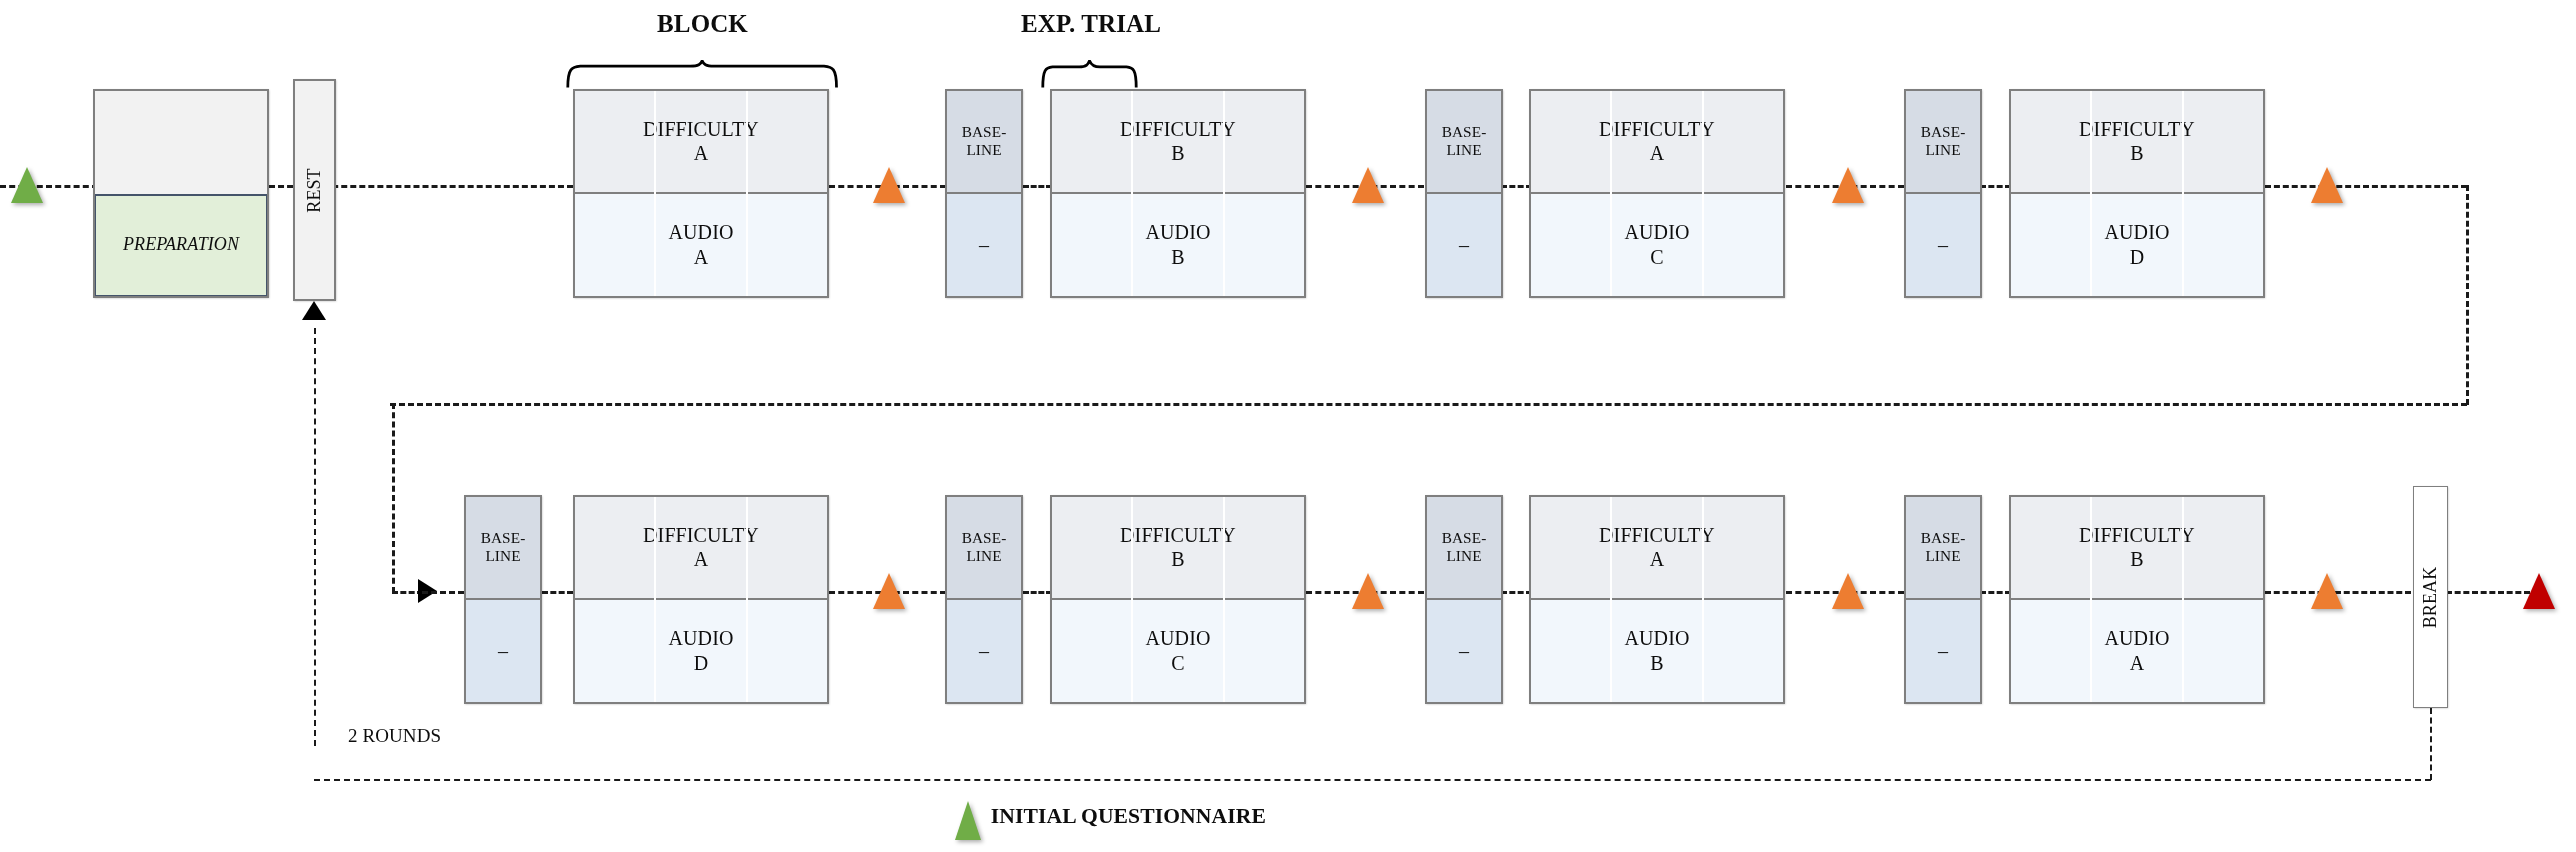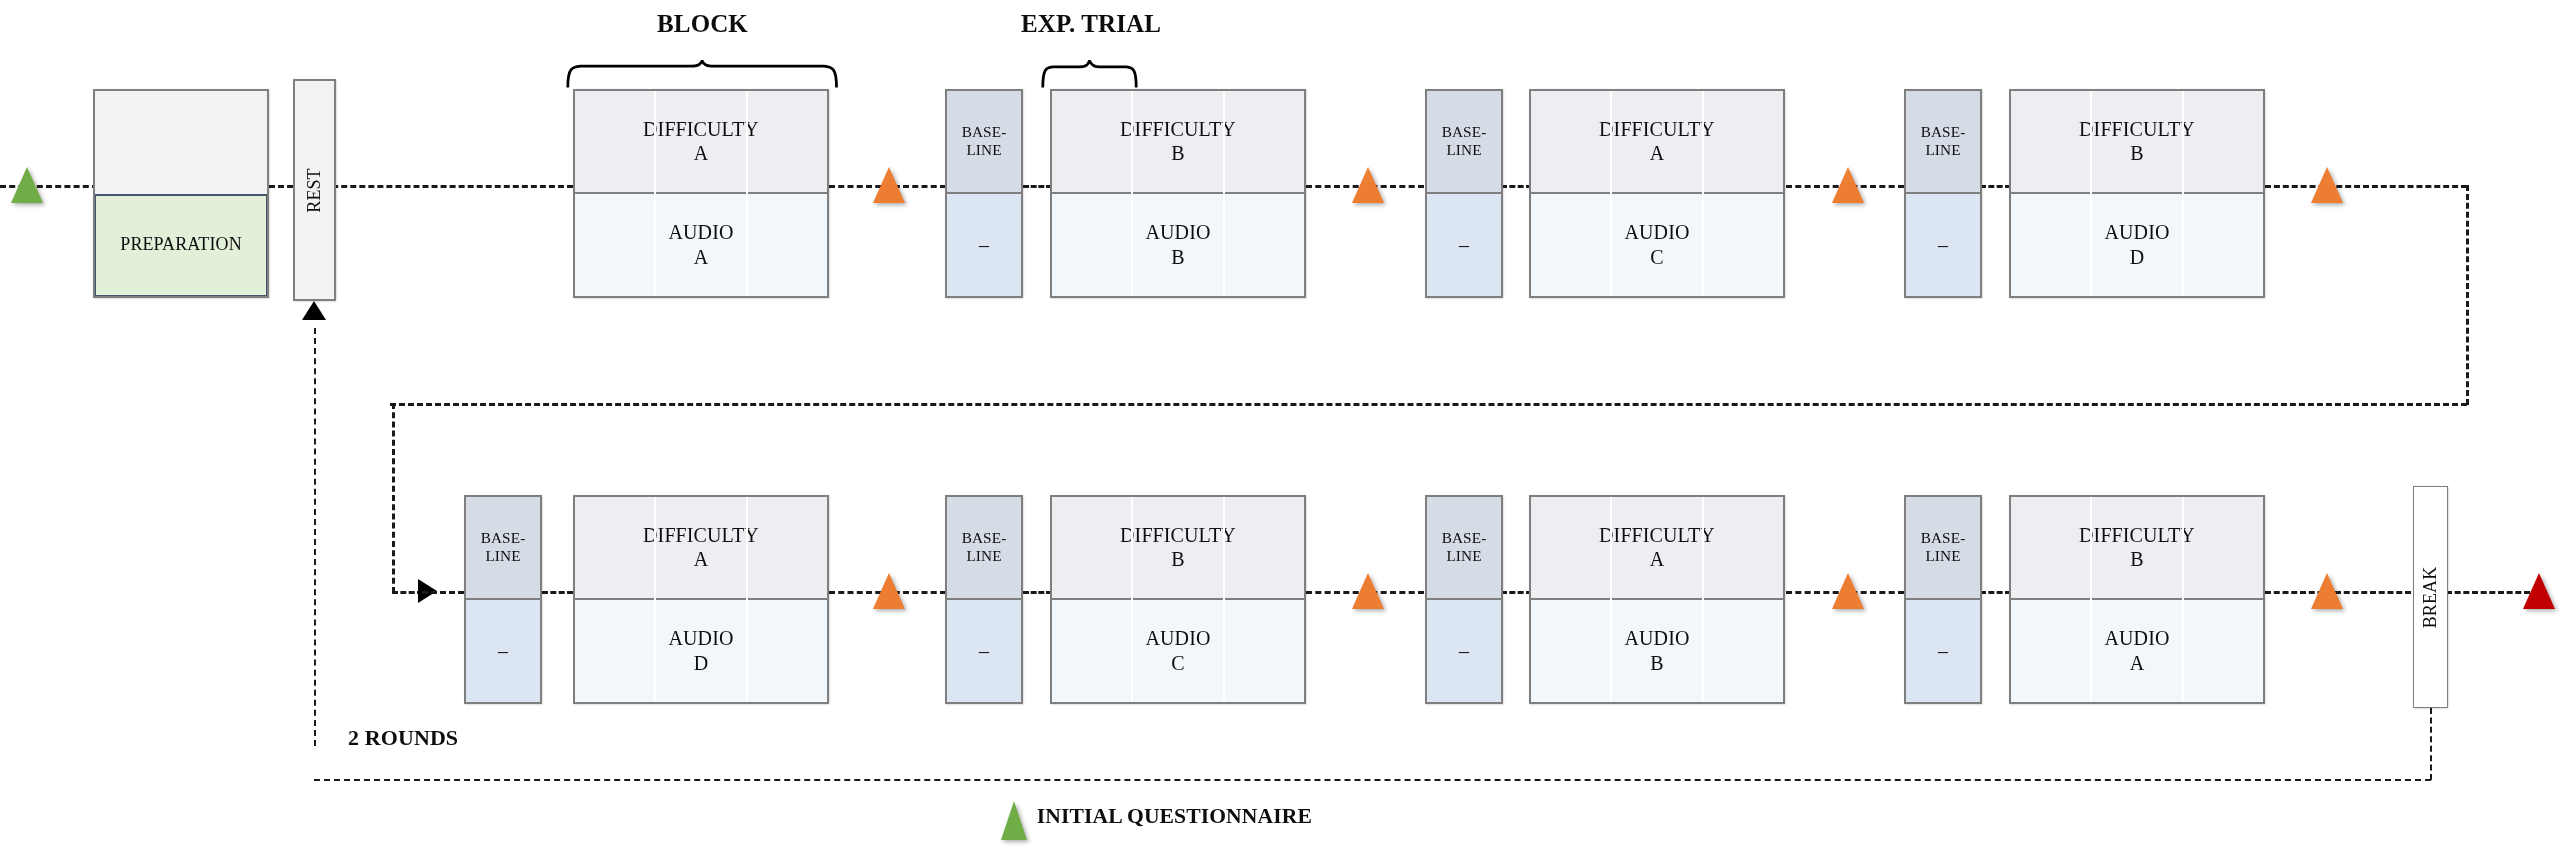--- a/index.html
+++ b/index.html
@@ -97,21 +97,21 @@
     position:absolute;font-weight:bold;white-space:nowrap;text-align:center;
   }
 
   
   #legend{position:absolute;left:0;right:0;bottom:5.6px;height:60px;}
   .legend-item{position:absolute;display:flex;align-items:center;height:60px;}
   .legend-item .tri{position:relative;margin-right:9.8px;top:4.2px;}
   .legend-text{font-weight:bold;white-space:nowrap;font-size:21.6px;}
 
   .rounds-label{
-    position:absolute;font-weight:bold;font-size:22px;white-space:nowrap;
+    position:absolute;font-weight:normal;font-size:19px;white-space:nowrap;
   }
 </style>
 </head>
 <body>
 
 <div class="dash-h abs" style="left:0px;top:185px;width:98px;"></div>
 <div class="dash-h abs" style="left:269px;top:185px;width:304px;"></div>
 <div class="dash-h abs" style="left:829px;top:185px;width:117px;"></div>
 <div class="dash-h abs" style="left:1023px;top:185px;width:29px;"></div>
 <div class="dash-h abs" style="left:1306px;top:185px;width:118px;"></div>
@@ -120,21 +120,21 @@
 <div class="dash-h abs" style="left:1980px;top:185px;width:31px;"></div>
 <div class="dash-h abs" style="left:2265px;top:185px;width:202px;"></div>
 
 <div class="dash-v abs" style="left:2466px;top:185px;height:220px;"></div>
 <div class="dash-h abs" style="left:390px;top:403px;width:2077px;"></div>
 <div class="dash-v abs" style="left:392px;top:403px;height:190px;"></div>
 <div class="dash-h abs" style="left:392px;top:591px;width:31px;"></div>
 <div class="arrow-right abs" style="left:418px;top:579px;"></div>
 
 <div class="block" style="left:93px;top:89px;width:176px;height:209px;">
-  <div class="half bot fill-green" style="border:1.4px solid #44546a;border-top:2.1px solid #44546a;">
+  <div class="half bot fill-green" style="border:1.4px solid #44546a;border-top:2.1px solid #44546a;font-style:italic;">
     <span class="t-mid sc">Preparation</span>
   </div>
 </div>
 
 <div class="block fill-gray" style="left:293px;top:79px;width:43px;height:222px;">
   <div class="vert">
     <span class="t-mid sc">Rest</span>
   </div>
 </div>
 <div class="dash-v abs thin" style="left:314px;top:328px;height:418px;"></div>
@@ -336,18 +336,18 @@
   </div>
 </div>
 
 <div class="tri red abs" style="left:2523px;top:573px;"></div>
 
 <div class="dash-v abs thin" style="left:2430px;top:708px;height:72px;"></div>
 <div class="dash-h abs thin" style="left:314px;top:779px;width:2117px;"></div>
 <div class="rounds-label sc" style="left:348px;top:725px;">2 Rounds</div>
 
 <div id="legend">
-  <div class="legend-item" style="left:1001px;justify-content:flex-end;">
+  <div class="legend-item" style="left:955px;justify-content:flex-end;">
     <span class="tri sm green"></span>
     <span class="legend-text sc">Initial Questionnaire</span>
   </div>
 </div>
 
 
 </body></html>

